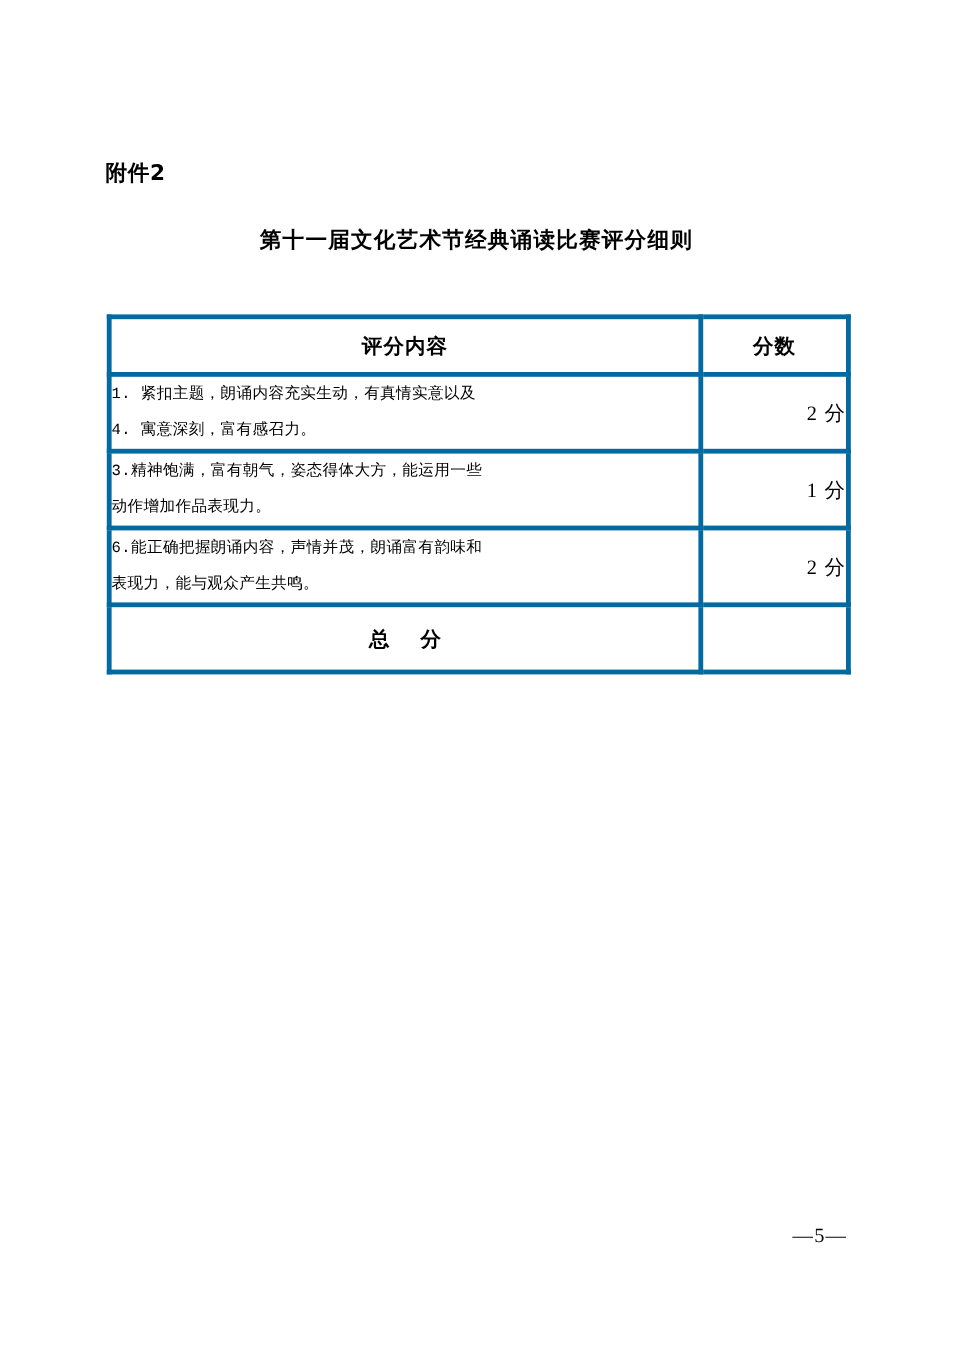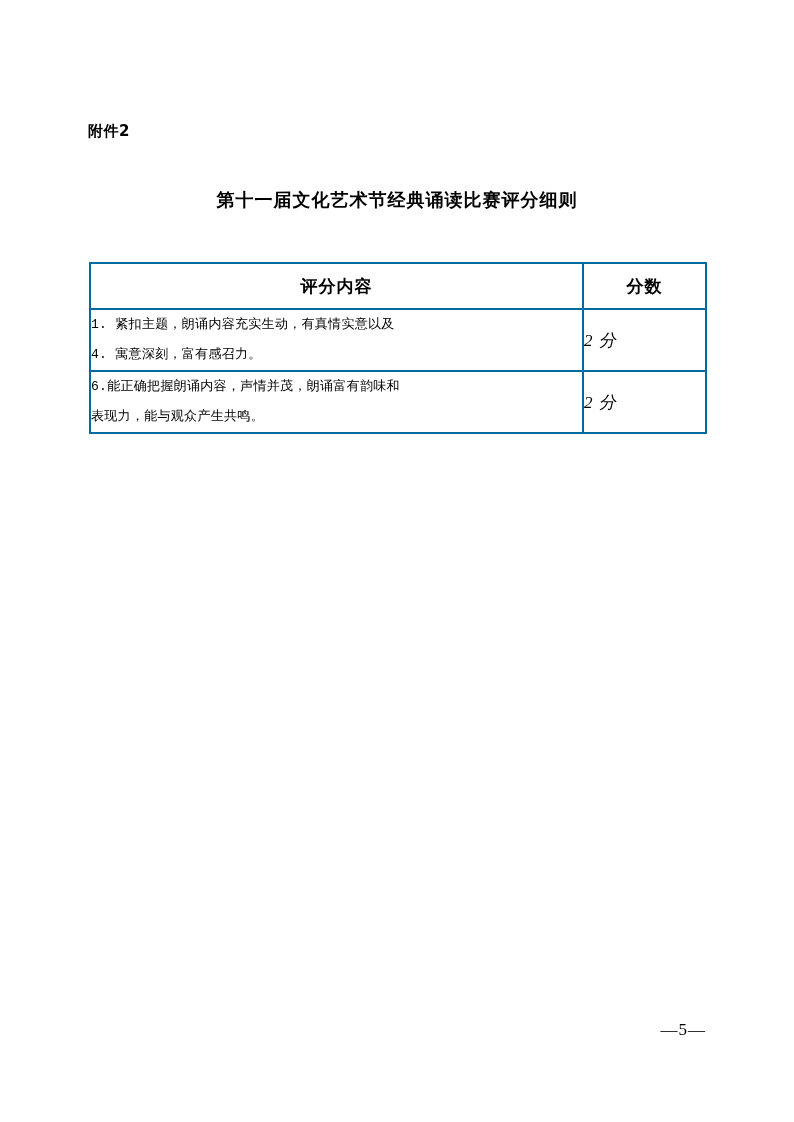--- a/index.html
+++ b/index.html
@@ -18,23 +18,23 @@
   .page {
     position: absolute;
     top: 0; left: 0;
     width: 794px;
     height: 1122px;
     box-sizing: border-box;
   }
   .attachment-label {
     position: absolute;
     left: 88px;
-    top: 122px;
+    top: 132px;
     font-family: "DejaVu Sans", "Liberation Sans", sans-serif;
-    font-size: 15px;
+    font-size: 18px;
     font-weight: bold;
     letter-spacing: 0.5px;
   }
   .doc-title {
     position: absolute;
     left: 0;
     right: 0;
     top: 188px;
     text-align: center;
     font-family: "DejaVu Sans", "Liberation Sans", sans-serif;
@@ -44,21 +44,21 @@
   }
   table.score-table {
     position: absolute;
     left: 89px;
     top: 262px;
     width: 616px;
     border-collapse: collapse;
     table-layout: fixed;
   }
   table.score-table td, table.score-table th {
-    border: 2px solid #0369a1;
+    border: 4px solid #0369a1;
     padding: 0;
     vertical-align: middle;
   }
   .col-content { width: 493px; }
   .col-score { width: 123px; }
 
   thead th {
     height: 44px;
     font-family: "DejaVu Sans", "Liberation Sans", sans-serif;
     font-size: 17px;
@@ -71,23 +71,22 @@
     font-size: 13px;
     line-height: 30px;
     padding: 7px 10px 7px 10px;
     text-align: left;
     letter-spacing: 0.3px;
   }
   td.content-cell .line { display: block; white-space: nowrap; }
   td.score-cell {
     font-family: "Liberation Serif", "DejaVu Serif", serif;
     font-size: 17px;
-    text-align: left;
+    text-align: right;
     letter-spacing: 1px;
-    font-style: italic;
   }
   td.total-cell {
     height: 52px;
     font-family: "DejaVu Sans", "Liberation Sans", sans-serif;
     font-size: 17px;
     font-weight: bold;
     text-align: center;
     letter-spacing: 10px;
     text-indent: 10px;
   }
@@ -126,23 +125,34 @@
     <tbody>
       <tr>
         <td class="content-cell">
           <span class="line">1. 紧扣主题，朗诵内容充实生动，有真情实意以及</span>
           <span class="line">4. 寓意深刻，富有感召力。</span>
         </td>
         <td class="score-cell">2 分</td>
       </tr>
       <tr>
         <td class="content-cell">
+          <span class="line">3.精神饱满，富有朝气，姿态得体大方，能运用一些</span>
+          <span class="line">动作增加作品表现力。</span>
+        </td>
+        <td class="score-cell">1 分</td>
+      </tr>
+      <tr>
+        <td class="content-cell">
           <span class="line">6.能正确把握朗诵内容，声情并茂，朗诵富有韵味和</span>
           <span class="line">表现力，能与观众产生共鸣。</span>
         </td>
         <td class="score-cell">2 分</td>
+      </tr>
+      <tr>
+        <td class="total-cell">总  分</td>
+        <td class="total-score-cell"></td>
       </tr>
     </tbody>
   </table>
 
   <div class="page-number">—5—</div>
 
 </div>
 
 </body></html>

